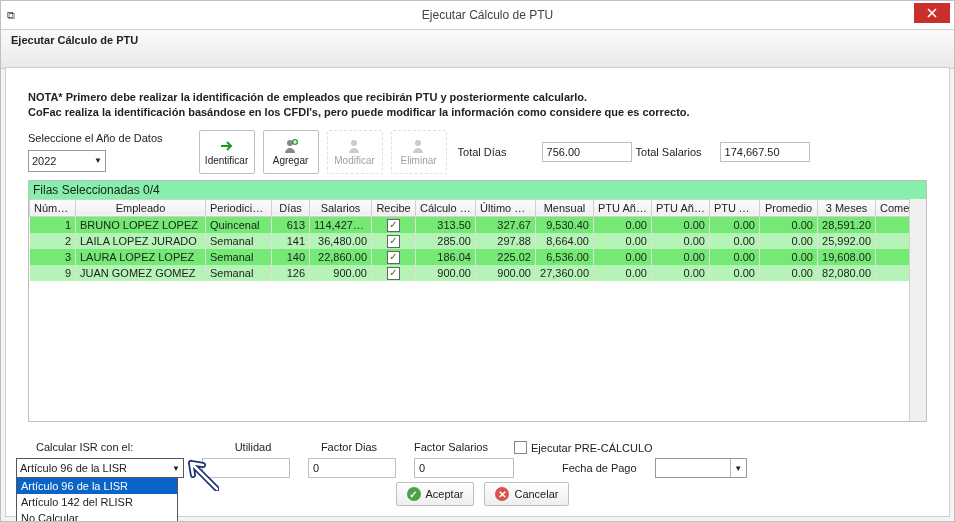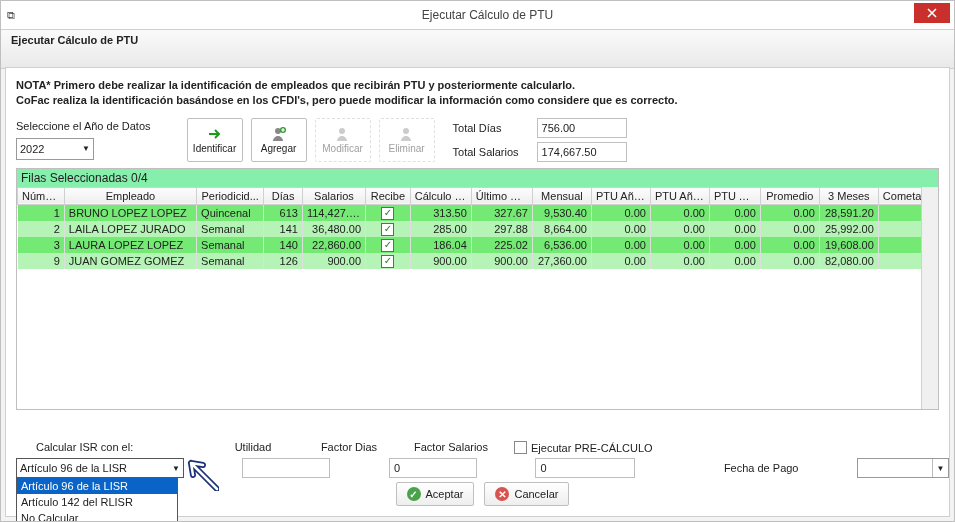--- a/index.html
+++ b/index.html
@@ -4,31 +4,31 @@
 <style>
   html,body{margin:0;padding:0;font-family:"Segoe UI",Tahoma,Arial,sans-serif;font-size:11px;color:#222;background:#fff;}
   .app{width:955px;height:522px;position:relative;border:1px solid #bfbfbf;background:#f3f3f3;overflow:hidden;box-sizing:border-box;}
   .titlebar{height:28px;background:#fff;display:flex;align-items:center;position:relative;border-bottom:1px solid #cfcfcf;}
   .titlebar .sysicon{width:20px;display:flex;align-items:center;justify-content:center;color:#444;}
   .titlebar .title{flex:1;text-align:center;font-size:12px;color:#444;}
   .titlebar .close{width:36px;height:20px;background:#c9302c;color:#fff;display:flex;align-items:center;justify-content:center;position:absolute;right:4px;top:2px;}
   .header-strip{height:34px;background:linear-gradient(#fafafa,#e9e9e9);border-bottom:1px solid #cfcfcf;padding:4px 10px 0;}
   .header-strip .h1{font-weight:bold;font-size:11px;}
   .header-strip .h2{font-size:11px;color:#444;padding-left:22px;margin-top:2px;}
-  .area{position:absolute;left:4px;right:4px;top:66px;bottom:4px;background:#fff;border:1px solid #cfcfcf;padding:10px;box-sizing:border-box;}
+  .area{position:absolute;left:4px;right:4px;top:66px;bottom:4px;background:#fff;border:1px solid #cfcfcf;padding:22px;box-sizing:border-box;}
   .note{font-size:11px;line-height:1.35em;margin-bottom:10px;}
   .note b{font-weight:bold;}
   .row1{display:flex;align-items:center;gap:8px;margin-bottom:6px;}
   .row1 .lbl{font-size:11px;text-align:center;}
   .year-combo{width:70px;height:20px;border:1px solid #999;background:#fff;display:flex;align-items:center;justify-content:space-between;padding:0 3px;}
   .year-combo .arrow{font-size:8px;}
   .tbtn{width:54px;height:42px;border:1px solid #bfbfbf;background:#fff;display:flex;flex-direction:column;align-items:center;justify-content:center;gap:1px;font-size:10px;border-radius:2px;}
   .tbtn.disabled{color:#a0a0a0;border:1px dashed #e0e0e0;background:#fff;}
   .tbtn .picon{width:16px;height:16px;}
-  .totals{display:flex;flex-direction:column;gap:4px;margin-left:10px;}
+  .totals{display:flex;flex-direction:row;gap:4px;margin-left:3px;}
   .totals .trow{display:flex;align-items:center;gap:6px;}
   .totals .trow .tval{width:80px;height:18px;border:1px solid #bfbfbf;padding:0 4px;display:flex;align-items:center;background:#fff;}
   .totals .trow .tlbl{width:78px;}
   .grid-wrap{border:1px solid #bfbfbf;height:240px;overflow:hidden;position:relative;}
   .selrow{font-size:12px;padding:2px 4px;background:#86efac;}
   table.grid{border-collapse:collapse;width:100%;table-layout:fixed;}
   table.grid th{font-weight:normal;font-size:11px;background:linear-gradient(#fdfdfd,#eee);border:1px solid #d0d0d0;padding:2px 4px;overflow:hidden;text-overflow:ellipsis;white-space:nowrap;text-align:center;}
   table.grid td{font-size:11px;border-right:1px solid #dedede;padding:1px 4px;white-space:nowrap;overflow:hidden;text-overflow:ellipsis;}
   table.grid tr.even{background:#74ea74;}
   table.grid tr.odd{background:#b6f3b6;}
@@ -245,21 +245,21 @@
     </div>
 
     <div class="footer-sec">
       <div class="fline">
         <span class="flbl" style="width:160px;padding-left:20px;">Calcular ISR con el:</span>
         <span class="flbl" style="width:78px;text-align:center;">Utilidad</span>
         <span class="flbl" style="width:78px;text-align:center;">Factor Dias</span>
         <span class="flbl" style="width:90px;text-align:center;">Factor Salarios</span>
         <span class="flbl"><span class="chk-box"></span><span>Ejecutar PRE-CÁLCULO</span></span>
       </div>
-      <div class="fline" style="height:auto;position:relative;justify-content:space-between;">
+      <div class="fline" style="height:auto;position:relative;">
         <div class="isr-combo">
           <span>Artículo 96 de la LISR</span>
           <span class="arrow" style="font-size:8px;">▼</span>
           <div class="isr-list">
             <div class="opt sel">Artículo 96 de la LISR</div>
             <div class="opt">Artículo 142 del RLISR</div>
             <div class="opt">No Calcular</div>
           </div>
           <svg class="cursor" style="left:156px;top:-6px;" width="46" height="38" viewBox="0 0 46 38">
             <path d="M44 36 L18 10 M18 10 L30 12 M18 10 L20 22" stroke="#1b2f7a" stroke-width="6" fill="none" stroke-linecap="round" stroke-linejoin="round"></path>

